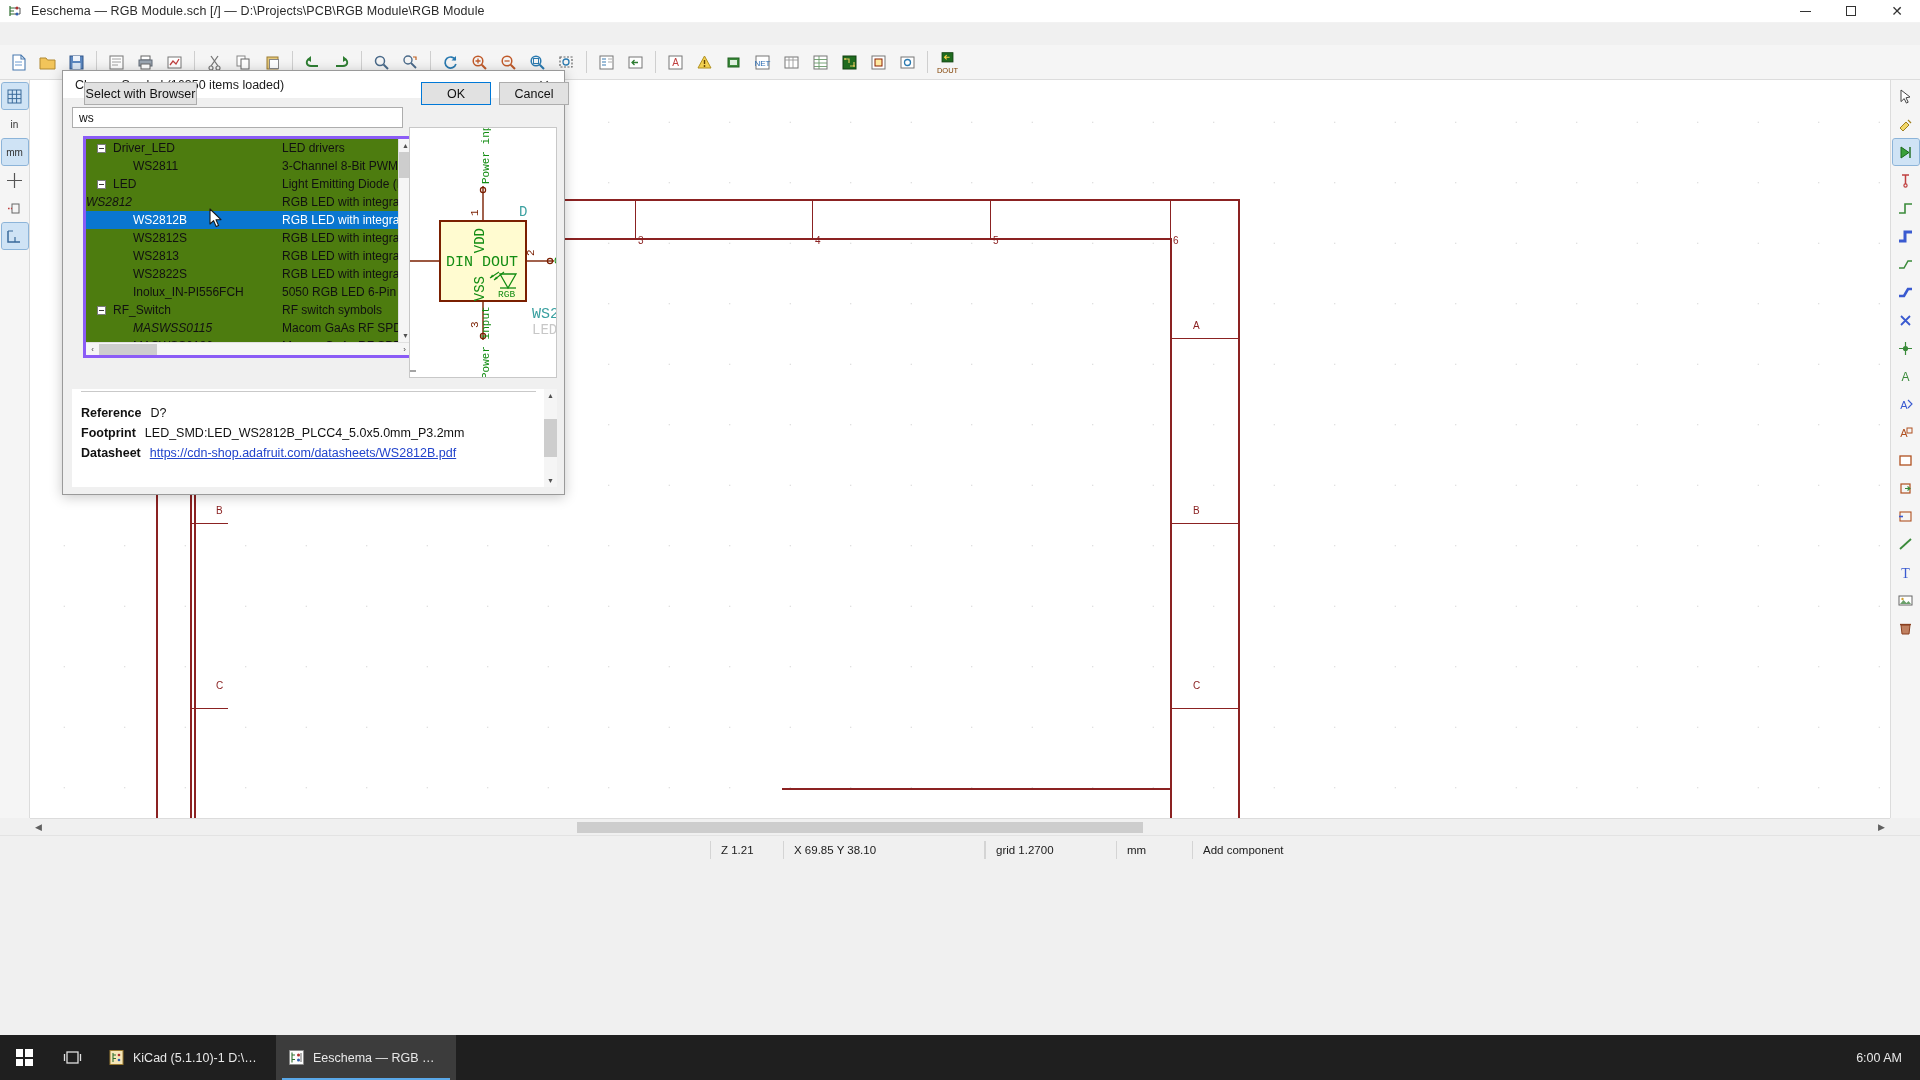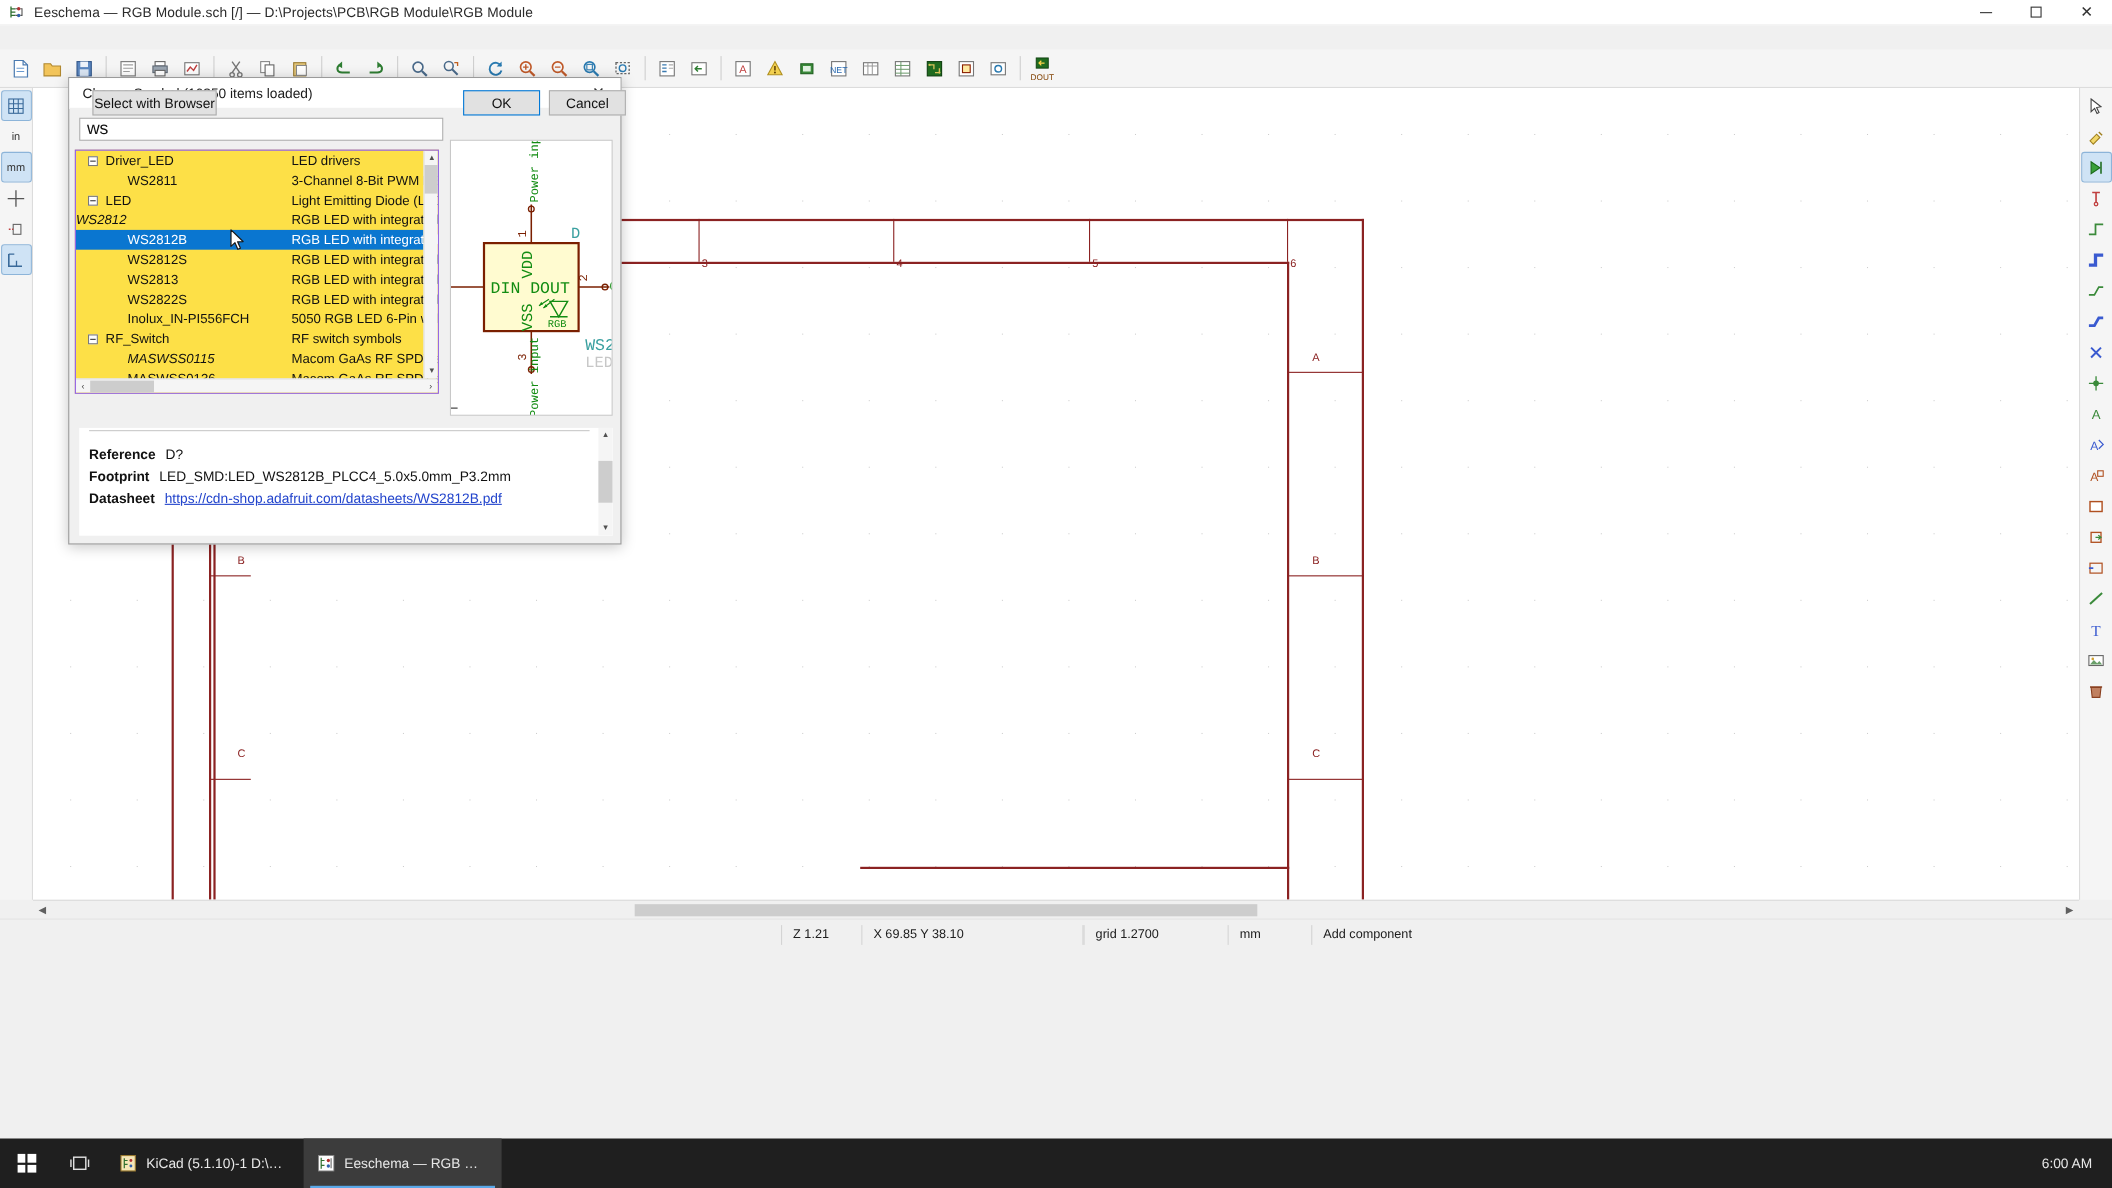--- a/index.html
+++ b/index.html
@@ -150,28 +150,28 @@
   .dlg-title { font-size: 12.5px; color: #1a1a1a; }
   .dlg-close {
     margin-left: auto; width: 40px; height: 28px; display: flex;
     align-items: center; justify-content: center; font-size: 14px;
     color: #333; font-family: "DejaVu Sans", sans-serif;
   }
   .dlg-body { position: relative; padding: 8px 9px 0 9px; }
 
   .search-input {
     width: 331px; height: 21px; border: 1px solid #adadad; background: #fff;
-    font-size: 16px; padding: 0 6px; color: #111;
+    font-size: 12px; padding: 0 6px; color: #111;
     font-family: "Liberation Sans", sans-serif; outline: none;
     display: block;
   }
 
   .tree-wrap {
-    position: absolute; left: 5px; top: 37px; width: 331px; height: 222px;
-    border: 1px solid #8b5cf6; background: #fde047; overflow: hidden;
+    position: absolute; left: 20px; top: 37px; width: 331px; height: 222px;
+    border: 3px solid #8b5cf6; background: #4d7c0f; overflow: hidden;
   }
   .tree-list { position: absolute; left: 0; top: 0; right: 13px; }
   .tree-row {
     height: 18px; display: flex; align-items: center; font-size: 12px;
     color: #111; position: relative; white-space: nowrap;
   }
   .tree-row.selected { background: #0a76d0; color: #fff; }
   .tree-row .expander {
     width: 9px; height: 9px; border: 1px solid #7a7a7a; background: #fff;
     margin-left: 11px; margin-right: 7px; position: relative; flex: none;

